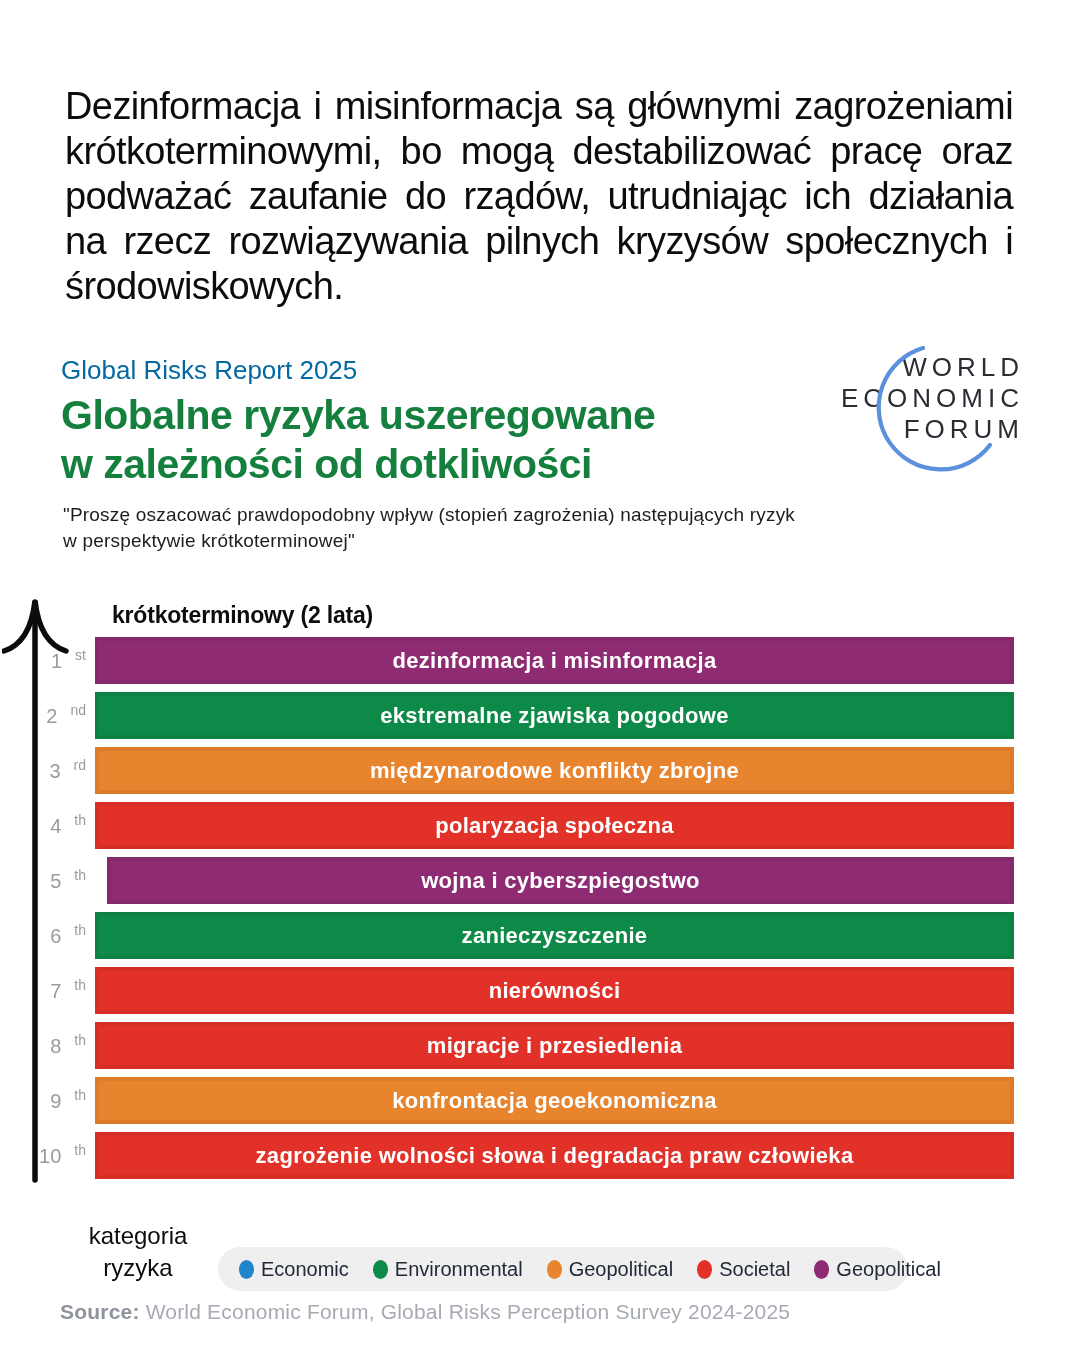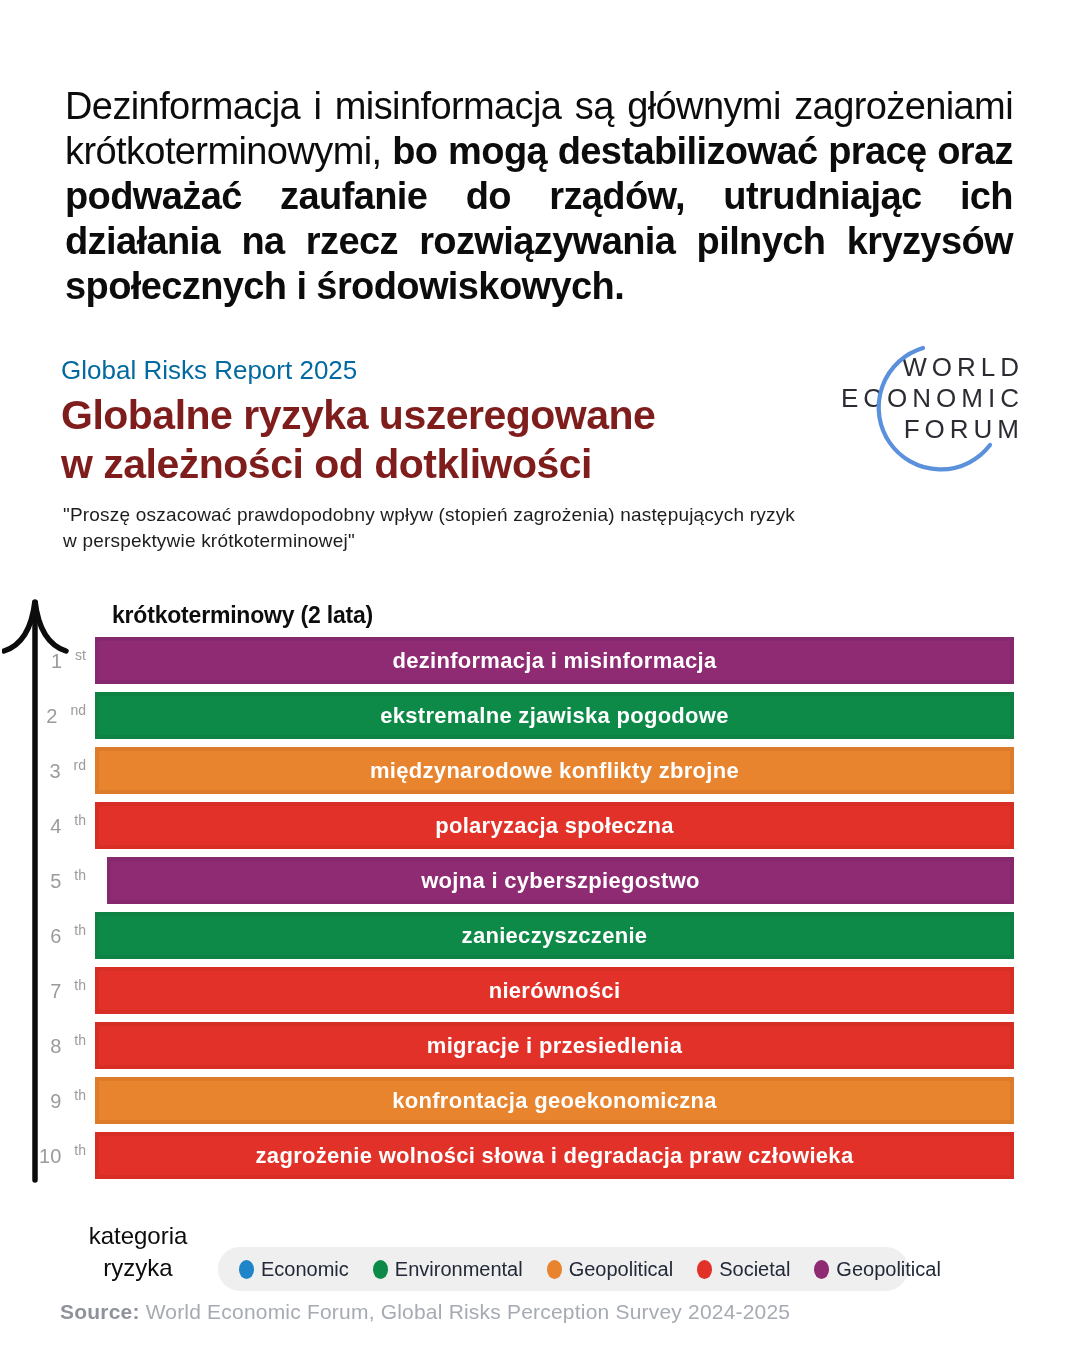--- a/index.html
+++ b/index.html
@@ -7,24 +7,24 @@
     width:1080px;height:1350px;position:relative;background:#ffffff;
     font-family:"Liberation Sans", sans-serif;color:#0d0d0d;overflow:hidden;
   }
   
   .headline{
     position:absolute;left:65px;top:46px;width:948px;
     font-size:38px;line-height:45px;letter-spacing:-0.6px;
     text-align:justify;color:#0c0c0c;
   }
   .headline .hl-bold{font-weight:400;}
-  .headline .hl-reg{font-weight:700;}
+  .headline .hl-reg{font-weight:400;}
   
   .report-label{position:absolute;left:61px;top:355px;font-size:26px;color:#0369a1;font-weight:500;}
-  .chart-title{position:absolute;left:61px;top:391px;font-size:41px;font-weight:800;line-height:49px;letter-spacing:-0.5px;color:#7f1d1d;}
+  .chart-title{position:absolute;left:61px;top:391px;font-size:41px;font-weight:800;line-height:49px;letter-spacing:-0.5px;color:#15803d;}
   .quote{position:absolute;left:63px;top:502px;font-size:19px;line-height:26px;color:#1d1d1d;letter-spacing:0.2px;}
   
   .wef-logo{position:absolute;left:826px;top:352px;width:198px;text-align:right;
     color:#2b2b33;font-size:26px;line-height:31px;letter-spacing:5px;font-weight:500;}
   .wef-arc{position:absolute;left:818px;top:338px;width:220px;height:160px;pointer-events:none;}
   
   .axis-arrow{position:absolute;left:2px;top:594px;width:76px;height:592px;}
   .timeframe{position:absolute;left:96px;top:602px;font-size:23px;font-weight:800;letter-spacing:-0.2px;margin-left:16px;}
   .ranking{position:absolute;left:0;top:637px;width:1014px;}
   .risk-row{display:flex;align-items:stretch;height:47px;margin-bottom:8px;}

